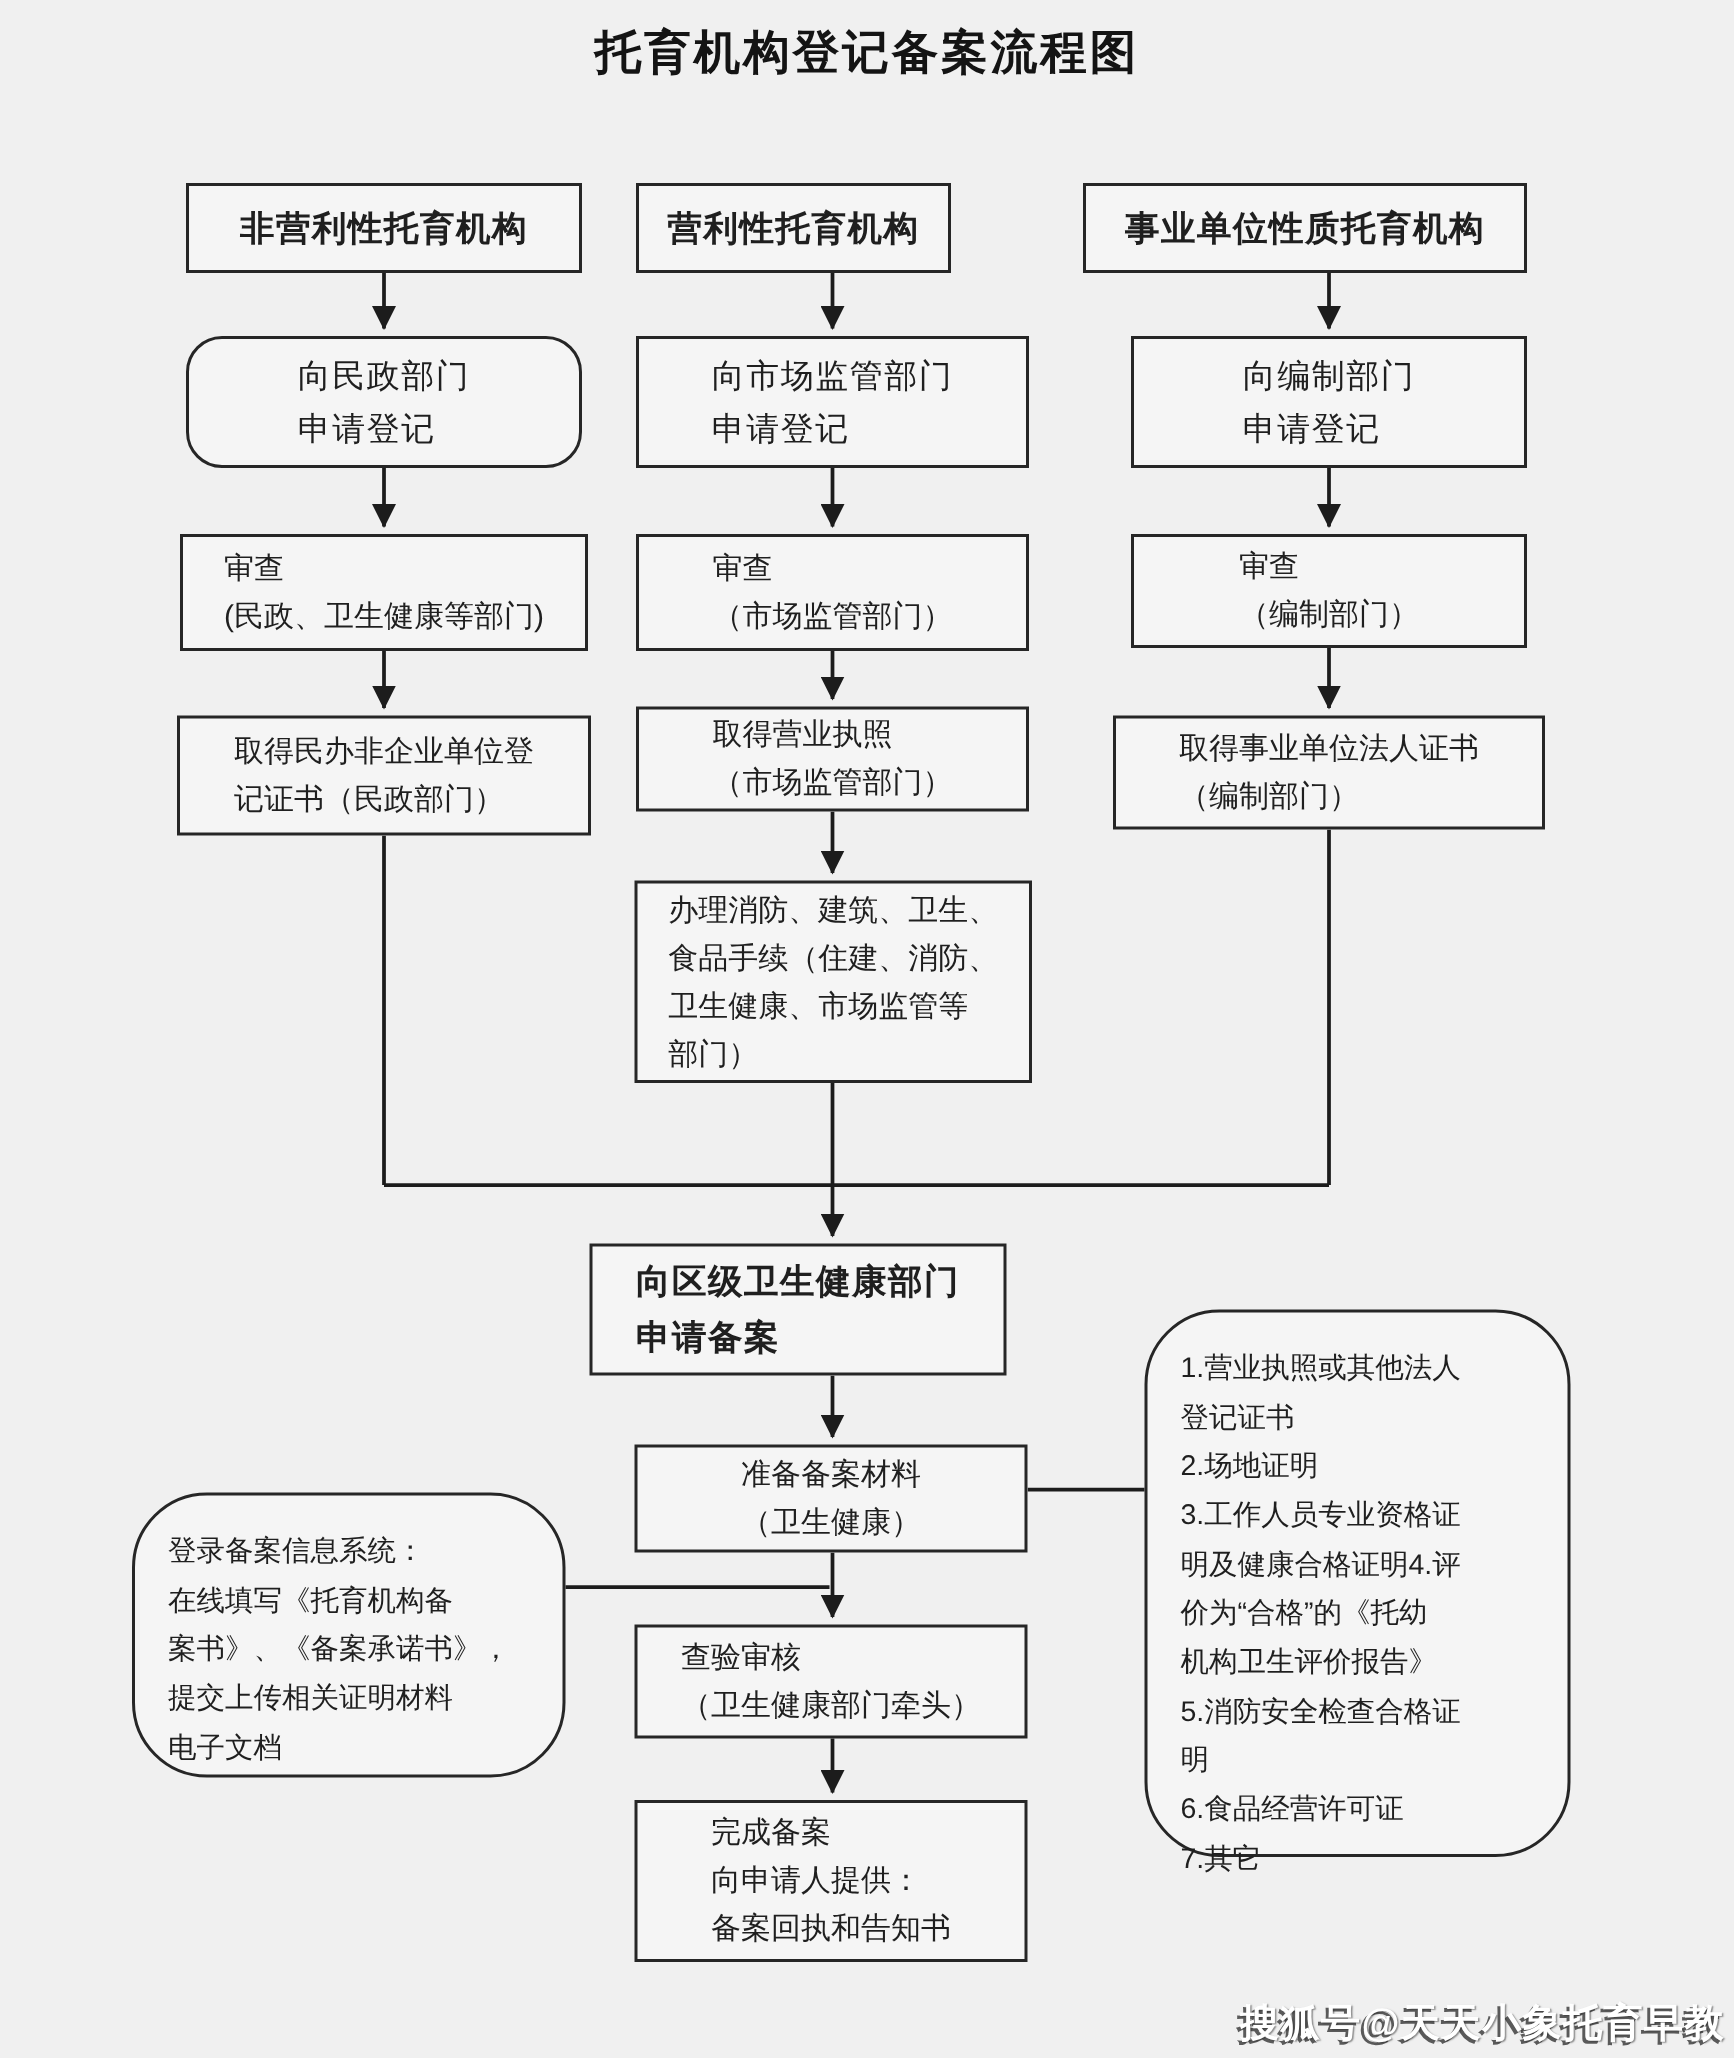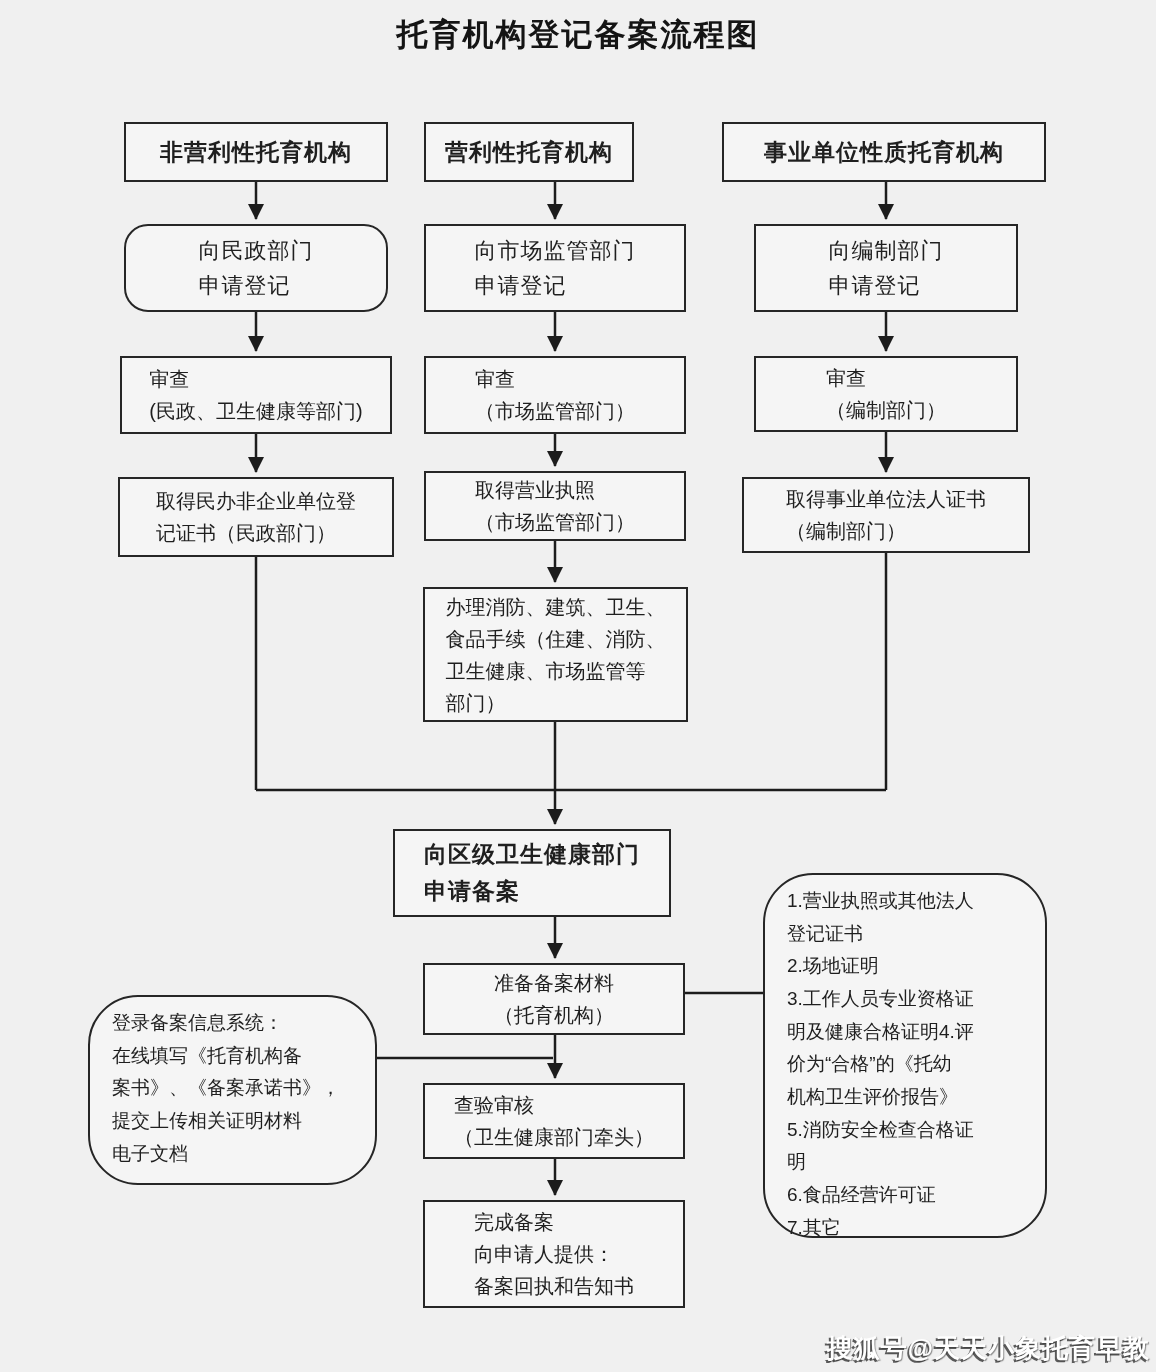--- a/index.html
+++ b/index.html
@@ -37,21 +37,21 @@
   }
   .lg{font-size:23px;font-weight:600;letter-spacing:1px;}
   .md{font-size:22px;font-weight:500;letter-spacing:1px;}
   .sm{font-size:20px;font-weight:400;}
   .note{
     border-radius:50px;
     font-size:19px;font-weight:500;
     text-align:left;
     justify-content:flex-start;
     align-items:flex-start;
-    padding:10px 22px;
+    padding:22px 22px;
     line-height:1.72;
   }
   .watermark{
     position:absolute;
     right:6px;bottom:6px;
     font-size:26px;font-weight:bold;
     color:#ffffff;
     letter-spacing:1px;
     text-shadow:-2px 2px 0 rgba(40,40,40,.75), 1px 1px 1px rgba(40,40,40,.5);
   }
@@ -92,21 +92,21 @@
 
       <path d="M685,993 L763,993"></path>
       <path d="M377,1058 L553,1058"></path>
     </g>
   </svg>
 
   <div class="page-title">托育机构登记备案流程图</div>
 
   <div class="node lg" style="left:124px;top:122px;width:264px;height:60px;">非营利性托育机构</div>
   <div class="node lg" style="left:424px;top:122px;width:210px;height:60px;">营利性托育机构</div>
-  <div class="node lg" style="left:722px;top:122px;width:324px;height:60px;">事业单位性质托育机构</div>
+  <div class="node lg" style="left:722px;top:122px;width:296px;height:60px;">事业单位性质托育机构</div>
 
   <div class="node md" style="left:124px;top:224px;width:264px;height:88px;border-radius:24px;">向民政部门
 申请登记</div>
   <div class="node md" style="left:424px;top:224px;width:262px;height:88px;">向市场监管部门
 申请登记</div>
   <div class="node md" style="left:754px;top:224px;width:264px;height:88px;">向编制部门
 申请登记</div>
 
   <div class="node sm" style="left:120px;top:356px;width:272px;height:78px;">审查
 (民政、卫生健康等部门)</div>
@@ -122,21 +122,21 @@
   <div class="node sm" style="left:742px;top:477px;width:288px;height:76px;">取得事业单位法人证书
 （编制部门）</div>
 
   <div class="node sm" style="left:423px;top:587px;width:265px;height:135px;">办理消防、建筑、卫生、
 食品手续（住建、消防、
 卫生健康、市场监管等
 部门）</div>
   <div class="node lg" style="left:393px;top:829px;width:278px;height:88px;">向区级卫生健康部门
 申请备案</div>
   <div class="node sm" style="left:423px;top:963px;width:262px;height:72px;">准备备案材料
-（托育机构）</div>
+（卫生健康）</div>
   <div class="node sm" style="left:423px;top:1083px;width:262px;height:76px;">查验审核
 （卫生健康部门牵头）</div>
   <div class="node note" style="left:88px;top:995px;width:289px;height:190px;">登录备案信息系统：
 在线填写《托育机构备
 案书》、《备案承诺书》，
 提交上传相关证明材料
 电子文档</div>
 
   <div class="node sm" style="left:423px;top:1200px;width:262px;height:108px;">完成备案
 向申请人提供：

